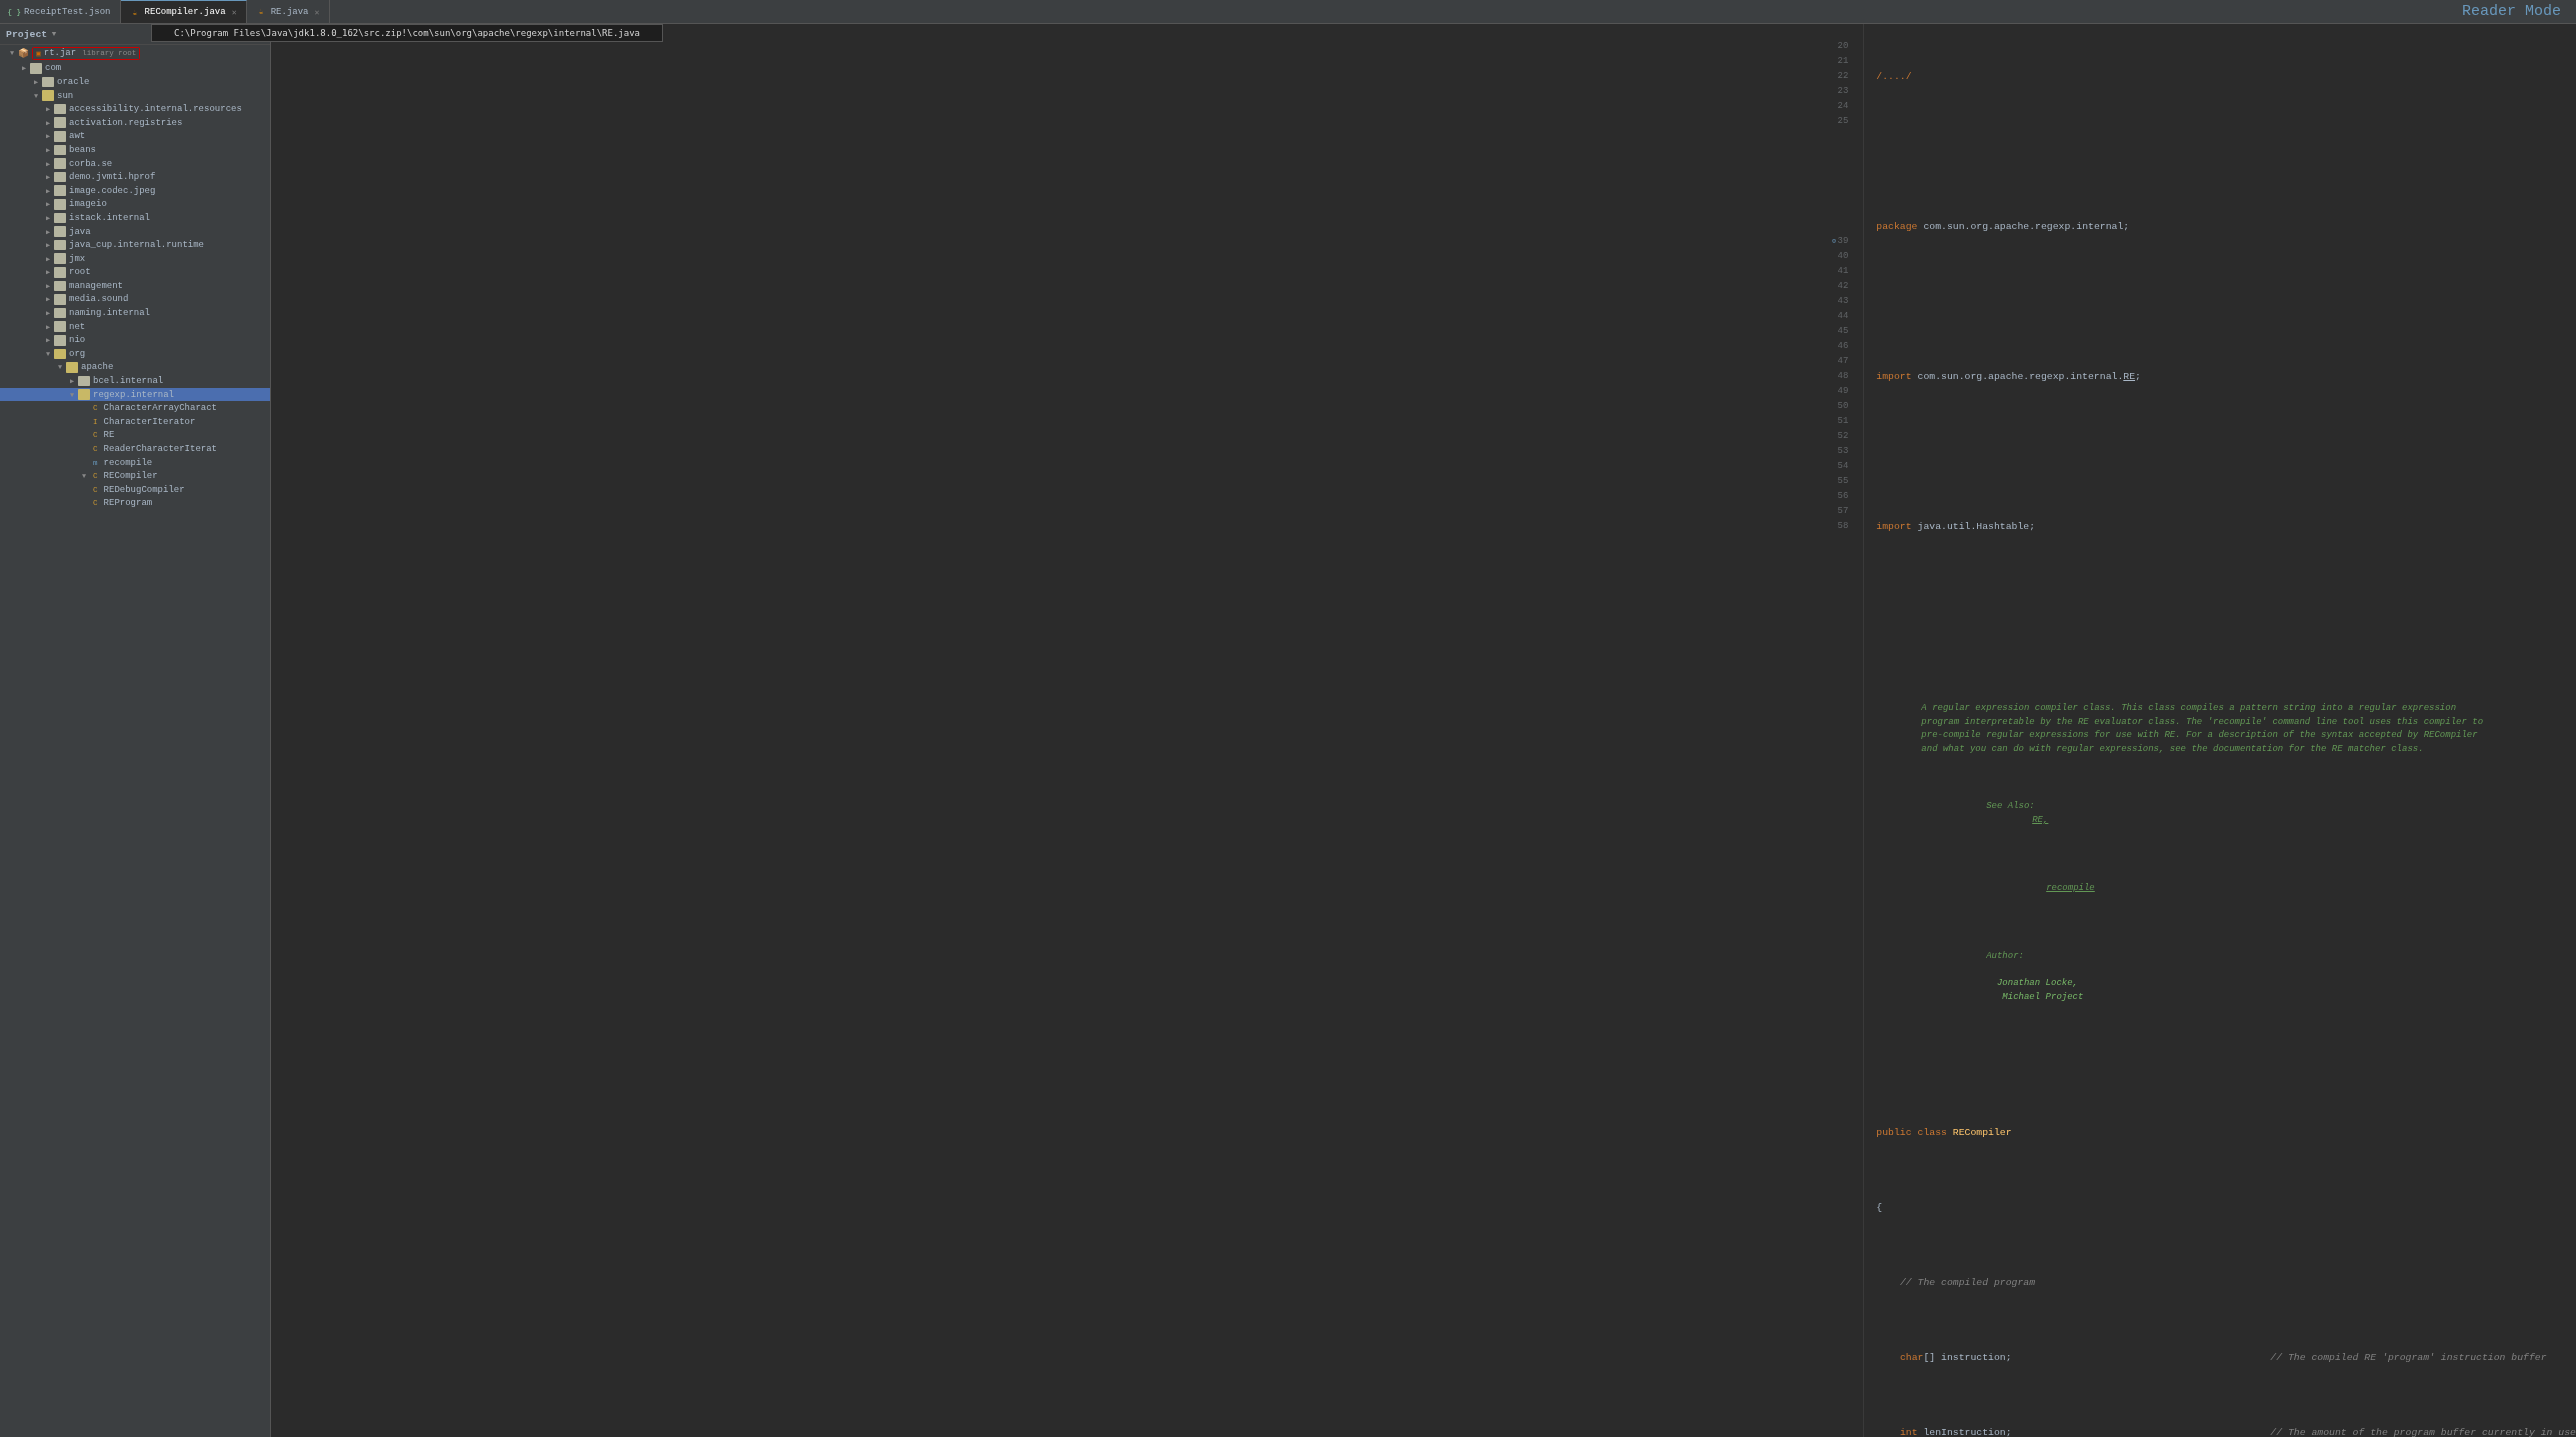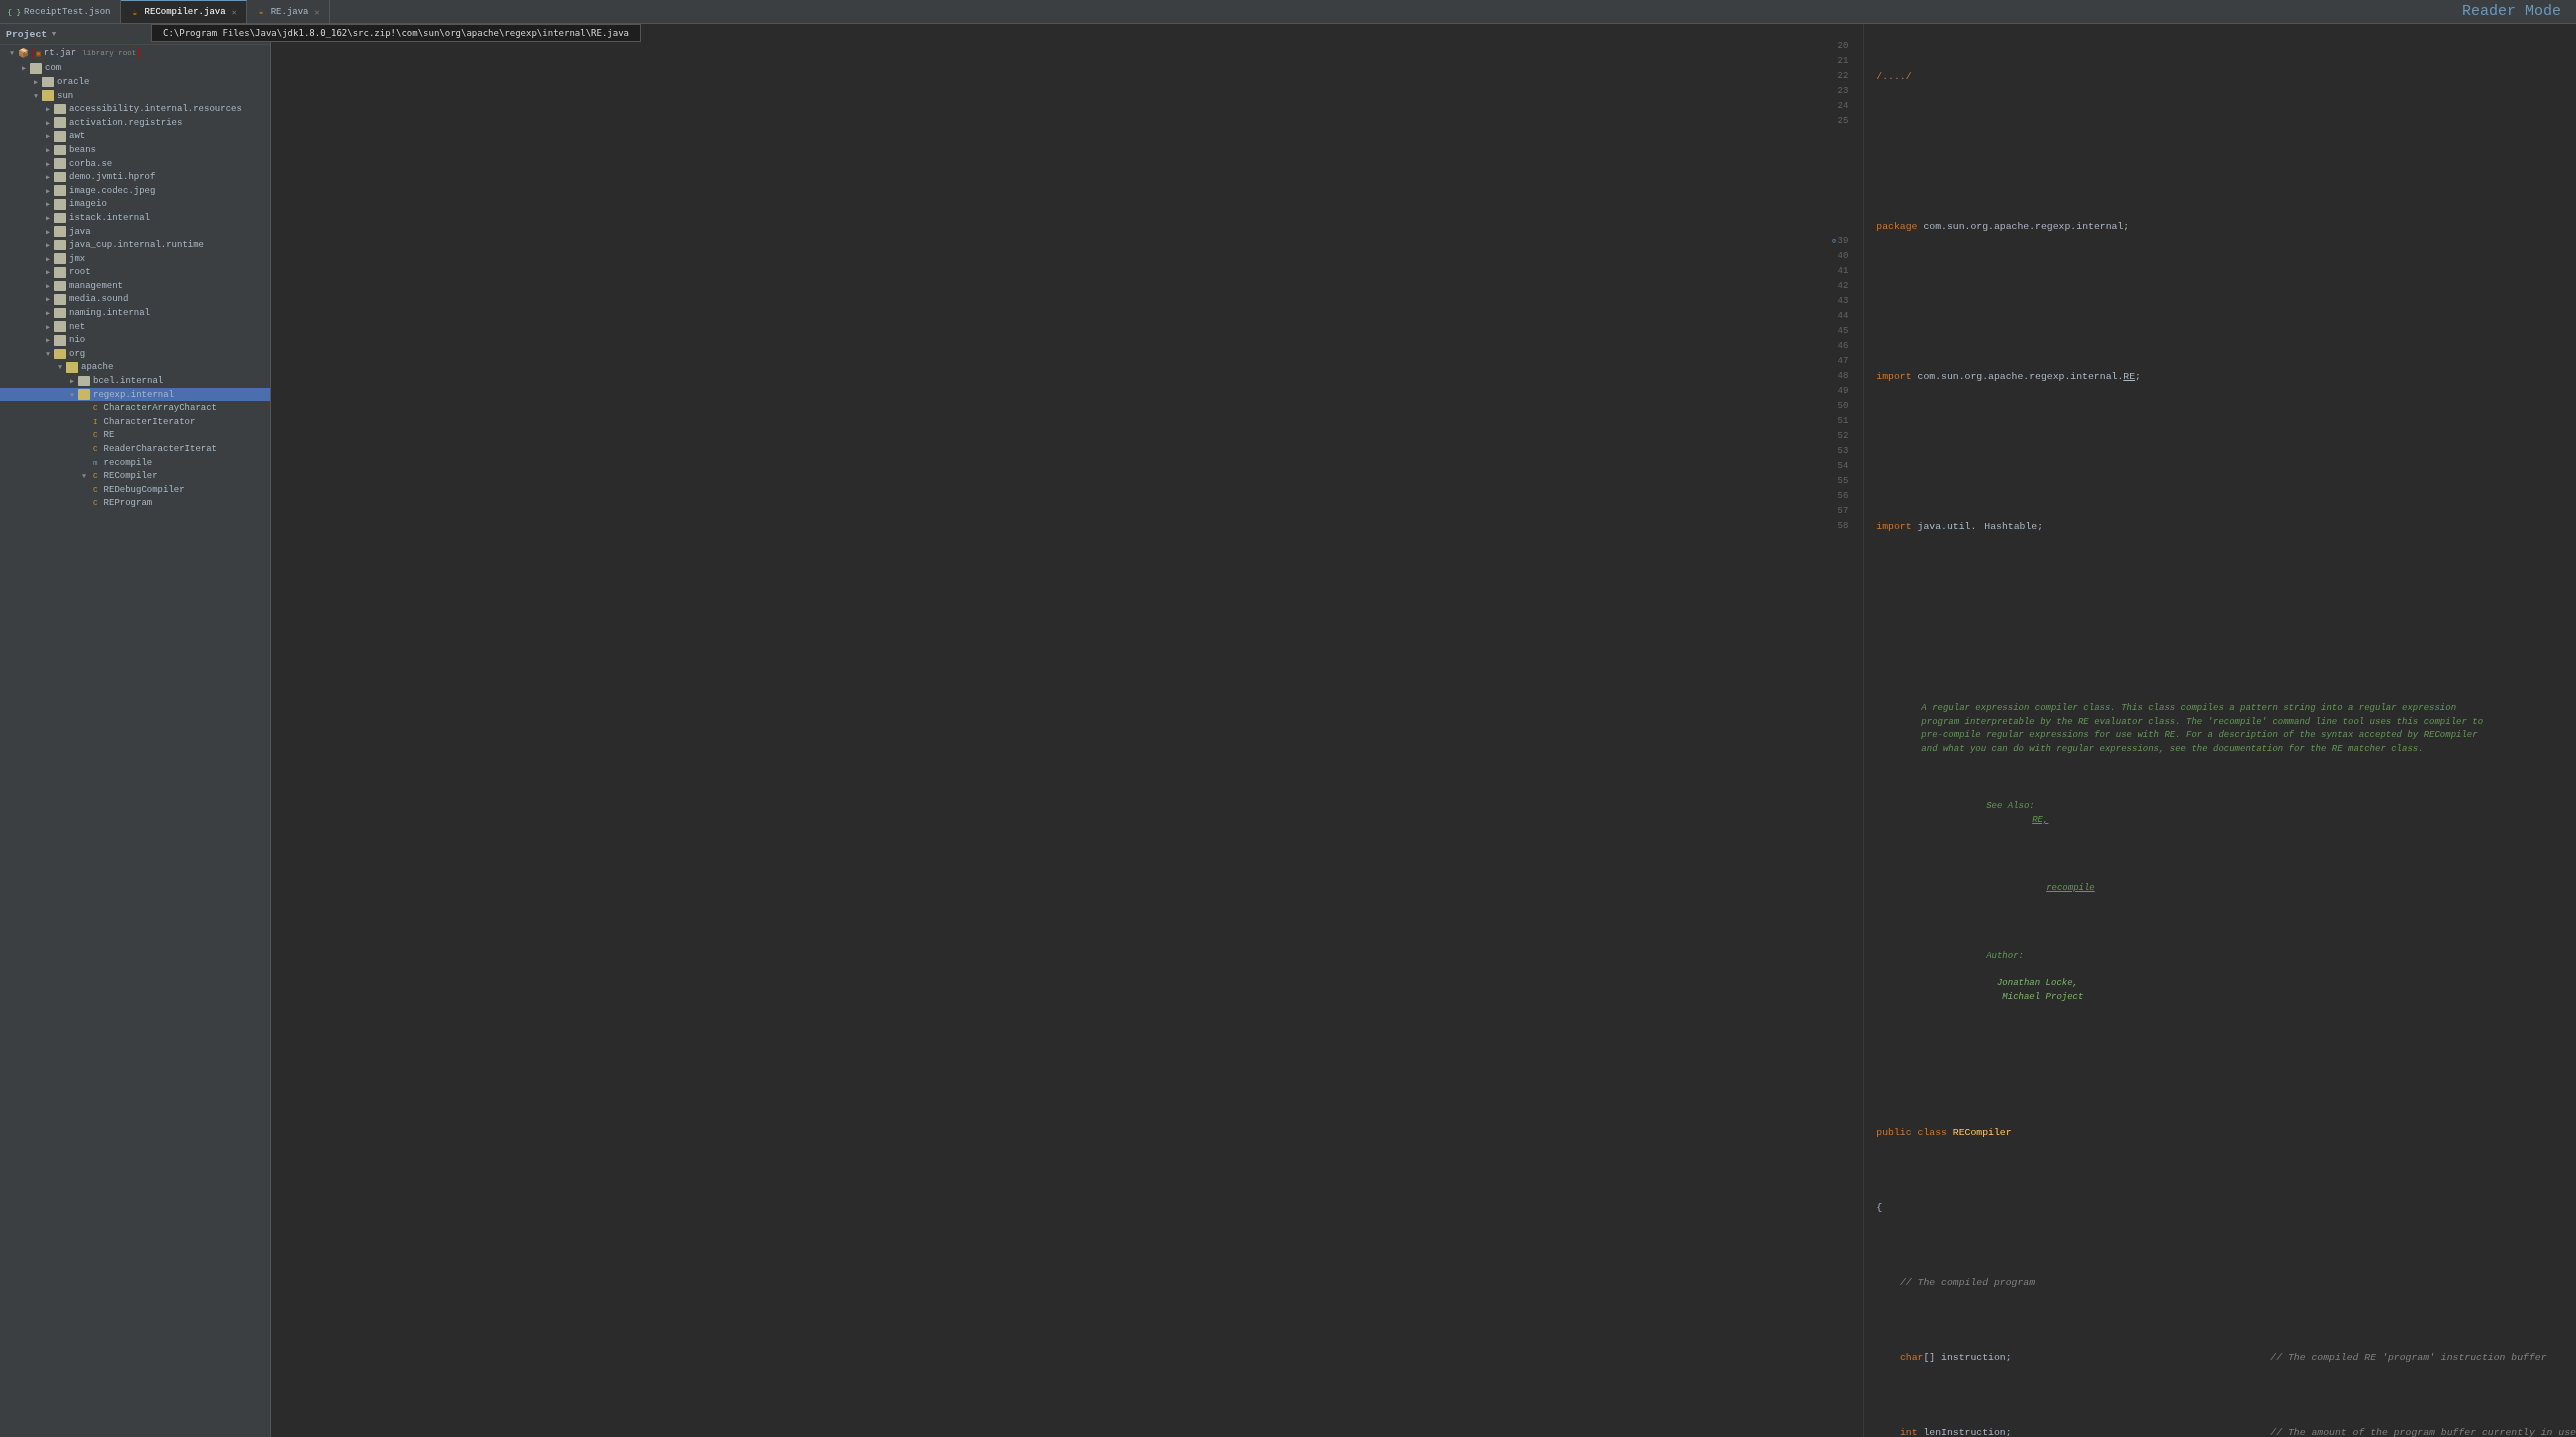--- a/index.html
+++ b/index.html
@@ -57,21 +57,21 @@
     }
 
     
     .filepath-tooltip {
       position: absolute;
       top: 24px;
       left: 151px;
       background: #1e1e1e;
       color: #d4d4d4;
       font-size: 9px;
-      padding: 3px 11px;
+      padding: 3px 22px;
       border: 0.8px solid #555;
       z-index: 100;
       white-space: nowrap;
       font-family: 'Consolas', monospace;
     }
 
     
     .reader-mode {
       position: absolute;
       right: 7.5px;
@@ -558,21 +558,21 @@
           <span>;</span>
         </div>
 
         
         <div class="code-line">&nbsp;</div>
 
         
         <div class="code-line">
           <span class="kw">import </span>
           <span class="pkg">java.util.</span>
-          <span style="color:#a9b7c6;margin-left:8px;">Hashtable</span>
+          <span style="color:#a9b7c6;">Hashtable</span>
           <span>;</span>
         </div>
 
         
         <div class="code-line">&nbsp;</div>
 
         
         <div class="javadoc-box">
           <div>A regular expression compiler class. This class compiles a pattern string into a regular expression<br>program interpretable by the RE evaluator class. The 'recompile' command line tool uses this compiler to<br>pre-compile regular expressions for use with RE. For a description of the syntax accepted by RECompiler<br>and what you can do with regular expressions, see the documentation for the RE matcher class.</div>
           <div style="margin-top:3px;">

